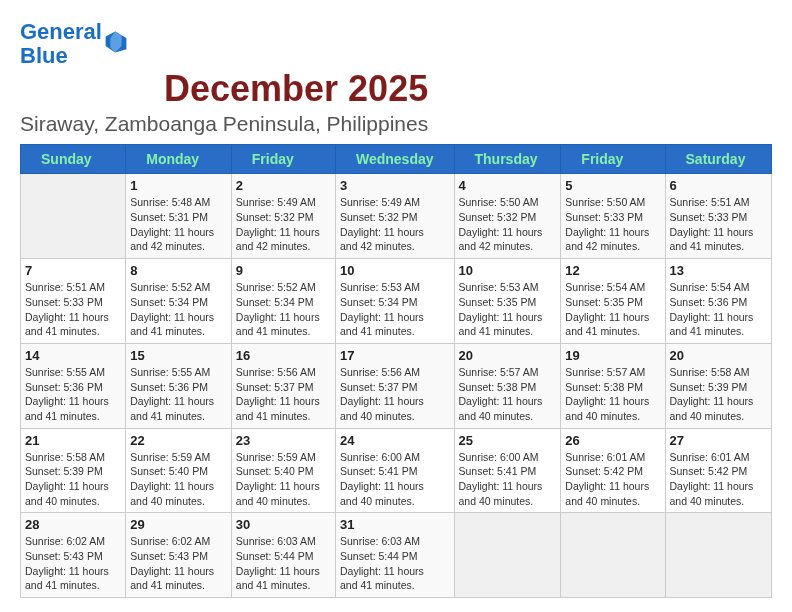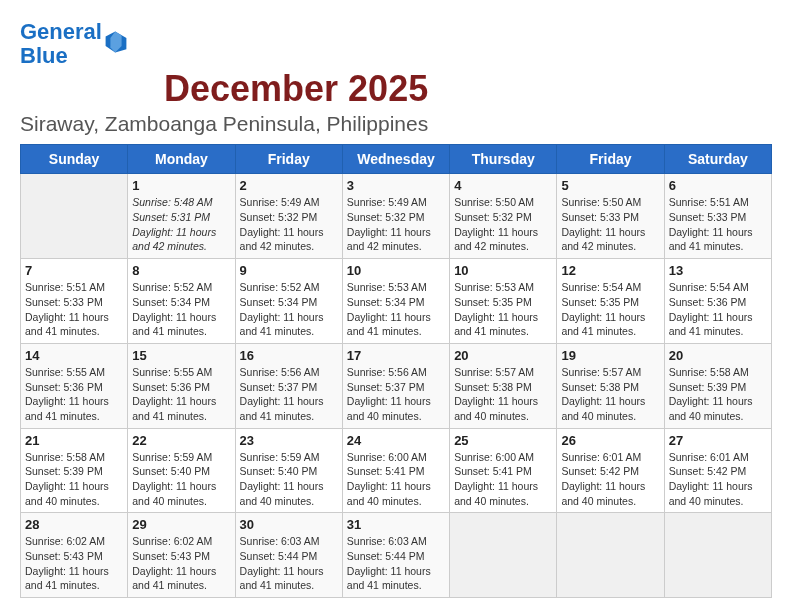--- a/index.html
+++ b/index.html
@@ -49,25 +49,25 @@
       color: #555;
       margin-top: 2px;
     }
     table {
       width: 100%;
       border-collapse: collapse;
       border: 1px solid #ccc;
     }
     thead tr th {
       background-color: #2a6dc7;
-      color: #ffffff;
-      padding: 6px 4px;
+      color: #86efac;
+      padding: 6px 20px;
       font-size: 14px;
       font-weight: bold;
-      text-align: center;
+      text-align: left;
       border: 1px solid #2060b0;
     }
     tbody tr td {
       vertical-align: top;
       border: 1px solid #ccc;
       padding: 4px;
       width: 14.28%;
       min-height: 80px;
       background: #fff;
     }
@@ -126,21 +126,21 @@
         <th>Thursday</th>
         <th>Friday</th>
         <th>Saturday</th>
       </tr>
   </thead>
   <tbody id="calendar-body">
   <tr>
         <td class="empty-cell"></td>
         <td>
           <span class="day-num">1</span>
-          <div class="day-info" style="white-space: pre-line; font-style: italic;">Sunrise: 5:48 AM
+          <div class="day-info" style="white-space: pre-line;">Sunrise: 5:48 AM
 Sunset: 5:31 PM
 Daylight: 11 hours
 and 42 minutes.</div>
         </td>
         <td>
           <span class="day-num">2</span>
           <div class="day-info" style="white-space: pre-line;">Sunrise: 5:49 AM
 Sunset: 5:32 PM
 Daylight: 11 hours
 and 42 minutes.</div>

